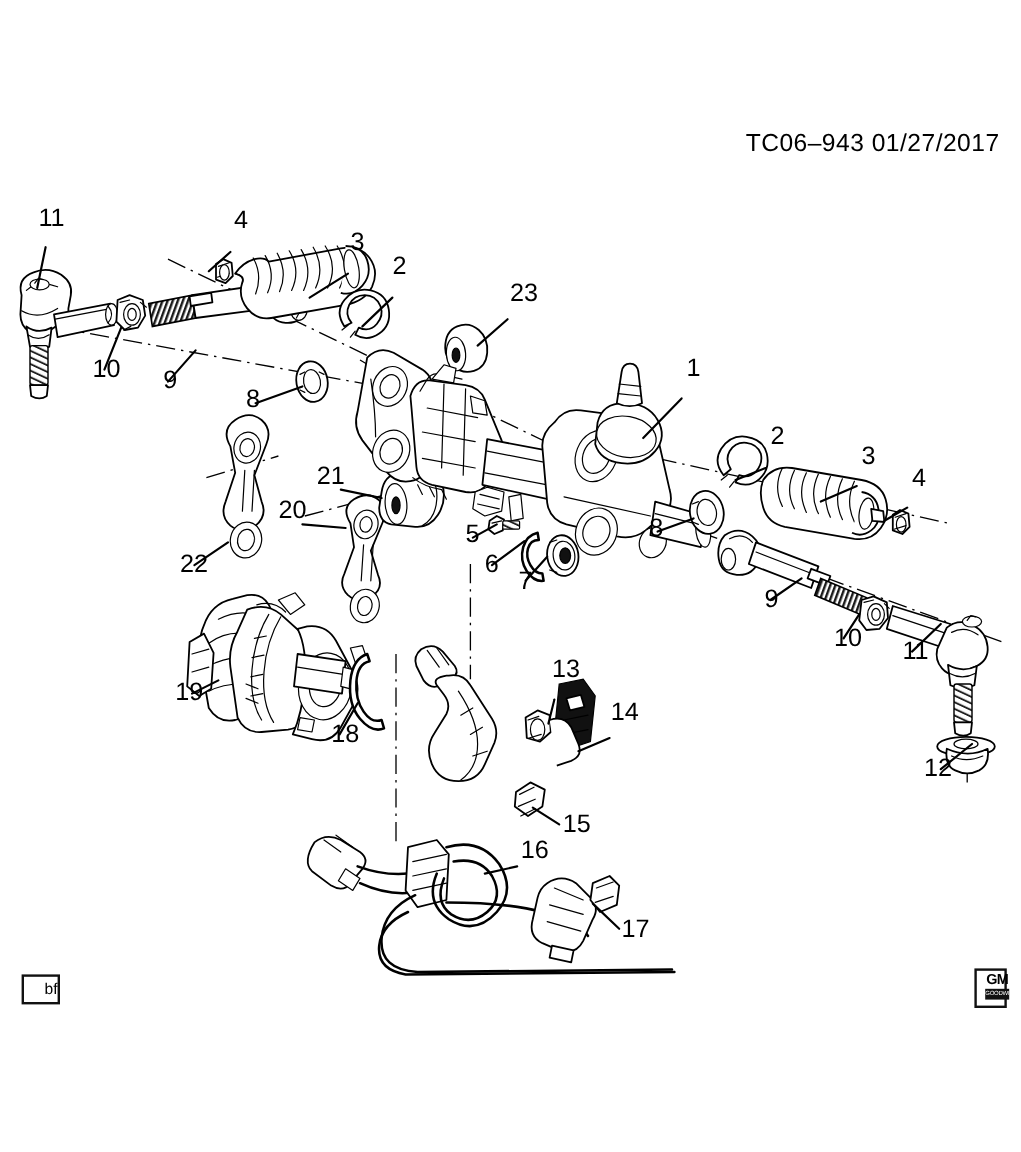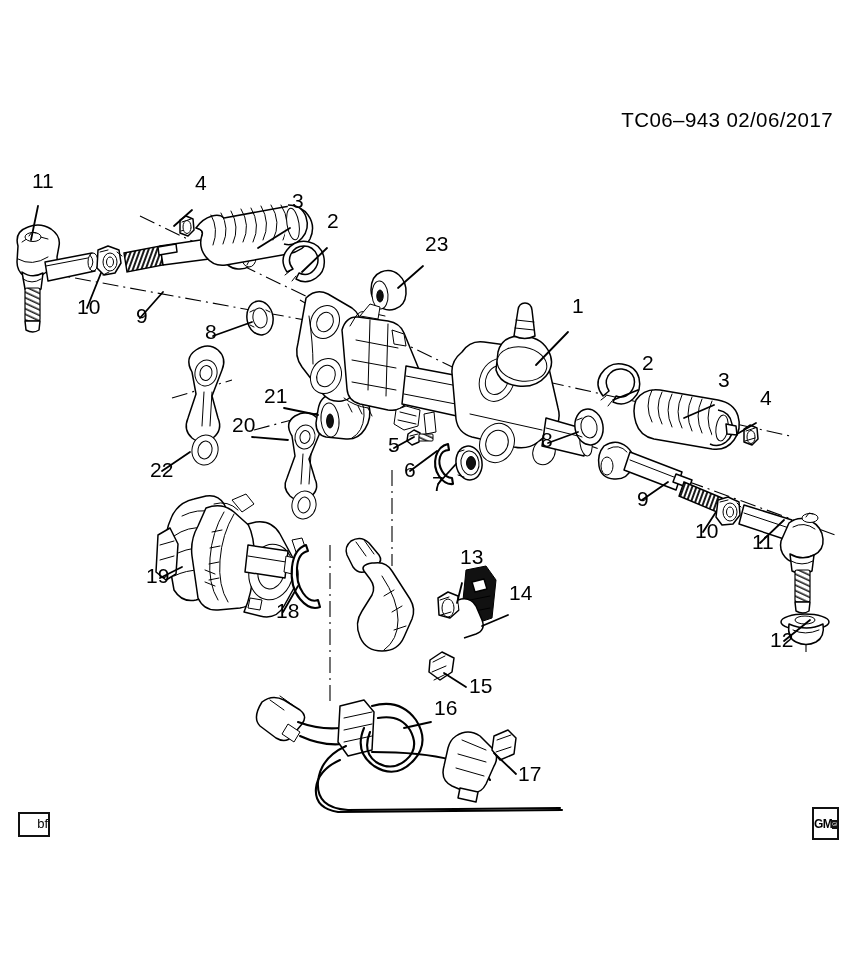--- a/index.html
+++ b/index.html
@@ -51,24 +51,25 @@
   #gm-logo {
     position: absolute;
     left: 812px;
     top: 807px;
     width: 27px;
     height: 33px;
     border: 2px solid #111;
     background: #fff;
     box-sizing: border-box;
     display: flex;
-    flex-direction: row;
+    flex-direction: column;
     align-items: center;
     justify-content: flex-start;
     padding-top: 1px;
+    padding-left: 11px;
   }
   #gm-logo .gm-mark {
     font-size: 12px;
     font-weight: bold;
     line-height: 13px;
     letter-spacing: -0.5px;
     font-family: "Liberation Sans", sans-serif;
   }
   #gm-logo .gm-sub {
     margin-top: 1px;
@@ -85,21 +86,21 @@
   }
   svg text {
     font-family: "Liberation Sans", sans-serif;
   }
 </style>
 </head>
 <body>
 
 <div id="page">
 
-  <div id="drawing-header">TC06–943  02/06/2017</div>
+  <div id="drawing-header">TC06–943  01/27/2017</div>
 
   <svg id="diagram-canvas" viewBox="0 0 851 960">
     <defs>
       <style>
         .ln   { fill:none; stroke:#000; stroke-width:1.5; stroke-linejoin:round; stroke-linecap:round; }
         .ln2  { fill:none; stroke:#000; stroke-width:2.1; stroke-linejoin:round; stroke-linecap:round; }
         .lnt  { fill:none; stroke:#000; stroke-width:1.0; stroke-linejoin:round; stroke-linecap:round; }
         .wht  { fill:#fff; stroke:#000; stroke-width:1.5; stroke-linejoin:round; }
         .wht2 { fill:#fff; stroke:#000; stroke-width:2.1; stroke-linejoin:round; }
         .whtt { fill:#fff; stroke:#000; stroke-width:1.0; stroke-linejoin:round; }

